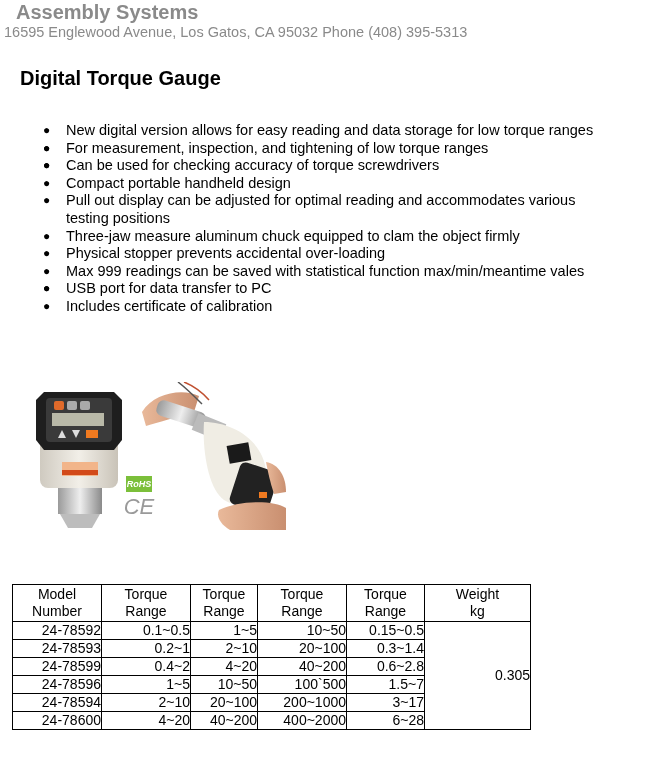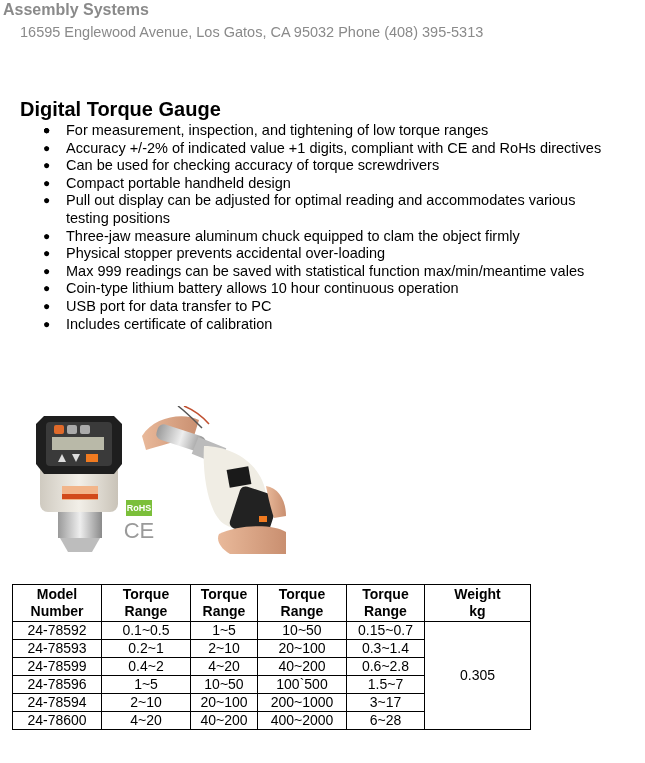--- a/index.html
+++ b/index.html
@@ -1,48 +1,48 @@
 <!DOCTYPE html>
 <html><head>
 <meta charset="utf-8">
 <style>
   html, body { margin: 0; padding: 0; background: #ffffff; }
   body { width: 645px; height: 763px; position: relative; overflow: hidden;
          font-family: "Liberation Sans", sans-serif; color: #000; }
-  .company { position: absolute; left: 3px; top: 1px; font-size: 16px; font-weight: bold; color: #8a8a8a; }
-  .address { position: absolute; left: 20px; top: 24px; font-size: 14.5px; color: #8a8a8a; text-align: right; }
-  .title { position: absolute; left: 20px; top: 67px; font-size: 20px; font-weight: bold; color: #000; margin-top: 31px; }
+  .company { position: absolute; left: 16px; top: 1px; font-size: 20px; font-weight: bold; color: #8a8a8a; }
+  .address { position: absolute; left: 4px; top: 24px; font-size: 14.5px; color: #8a8a8a; text-align: right; }
+  .title { position: absolute; left: 20px; top: 67px; font-size: 20px; font-weight: bold; color: #000; }
   ul.features { position: absolute; left: 0; top: 122px; margin: 0; padding: 0; list-style: none; width: 640px; }
   ul.features li { position: relative; padding-left: 66px; font-size: 14.5px; line-height: 17.6px; color: #000; }
   ul.features li .bullet { position: absolute; left: 43px; top: 0; font-size: 12px; }
-  .photo { position: absolute; left: 34px; top: 406px; width: 252px; height: 148px; }
+  .photo { position: absolute; left: 34px; top: 382px; width: 252px; height: 148px; font-style: italic; }
   table.spec { position: absolute; left: 12px; top: 584px; border-collapse: collapse; font-size: 14px; }
   table.spec th, table.spec td { border: 1px solid #000; text-align: center; padding: 0; }
-  table.spec th { font-weight: bold; line-height: 17.5px; height: 36px; vertical-align: middle; }
-  table.spec td { height: 17px; line-height: 17px; }
+  table.spec th { font-weight: normal; line-height: 17.5px; height: 36px; vertical-align: middle; }
+  table.spec td { height: 17px; line-height: 17px; text-align: right; }
 </style>
 </head>
 <body>
 
 <div class="company">Assembly Systems</div>
 <div class="address">16595 Englewood Avenue, Los Gatos, CA 95032 Phone (408) 395-5313</div>
 <div class="title">Digital Torque Gauge</div>
 
 <ul class="features">
-  <li><span class="bullet">●</span></li>
+  <li><span class="bullet">●</span><span>New digital version allows for easy reading and data storage for low torque ranges</span></li>
   <li><span class="bullet">●</span></li>
   <li><span class="bullet">●</span><span>For measurement, inspection, and tightening of low torque ranges</span></li>
-  <li><span class="bullet">●</span><span>Accuracy +/-2% of indicated value +1 digits, compliant with CE and RoHs directives</span></li>
+  <li><span class="bullet">●</span></li>
   <li><span class="bullet">●</span><span>Can be used for checking accuracy of torque screwdrivers</span></li>
   <li><span class="bullet">●</span><span>Compact portable handheld design</span></li>
   <li style="padding-right:60px"><span class="bullet">●</span><span>Pull out display can be adjusted for optimal reading and accommodates various testing positions</span></li>
   <li><span class="bullet">●</span><span>Three-jaw measure aluminum chuck equipped to clam the object firmly</span></li>
   <li><span class="bullet">●</span><span>Physical stopper prevents accidental over-loading</span></li>
   <li><span class="bullet">●</span><span>Max 999 readings can be saved with statistical function max/min/meantime vales</span></li>
-  <li><span class="bullet">●</span><span>Coin-type lithium battery allows 10 hour continuous operation</span></li>
+  <li><span class="bullet">●</span></li>
   <li><span class="bullet">●</span><span>USB port for data transfer to PC</span></li>
   <li><span class="bullet">●</span><span>Includes certificate of calibration</span></li>
 </ul>
 
 <div class="photo">
   <svg width="252" height="148" viewBox="0 0 252 148">
     <defs>
       <linearGradient id="body" x1="0" x2="1">
         <stop offset="0" stop-color="#cfcac0"></stop>
           <stop offset="0.5" stop-color="#f2efe8"></stop>
@@ -102,21 +102,21 @@
       <th style="width:77px"><span>Torque</span><br><span>Range</span></th>
       <th style="width:105px"><span>Weight</span><br><span>kg</span></th>
     </tr>
   </thead>
   <tbody>
     <tr>
       <td>24-78592</td>
       <td>0.1~0.5</td>
       <td>1~5</td>
       <td>10~50</td>
-      <td>0.15~0.7</td>
+      <td>0.15~0.5</td>
       <td rowspan="6">0.305</td>
     </tr>
     <tr>
       <td>24-78593</td>
       <td>0.2~1</td>
       <td>2~10</td>
       <td>20~100</td>
       <td>0.3~1.4</td>
     </tr>
     <tr>

